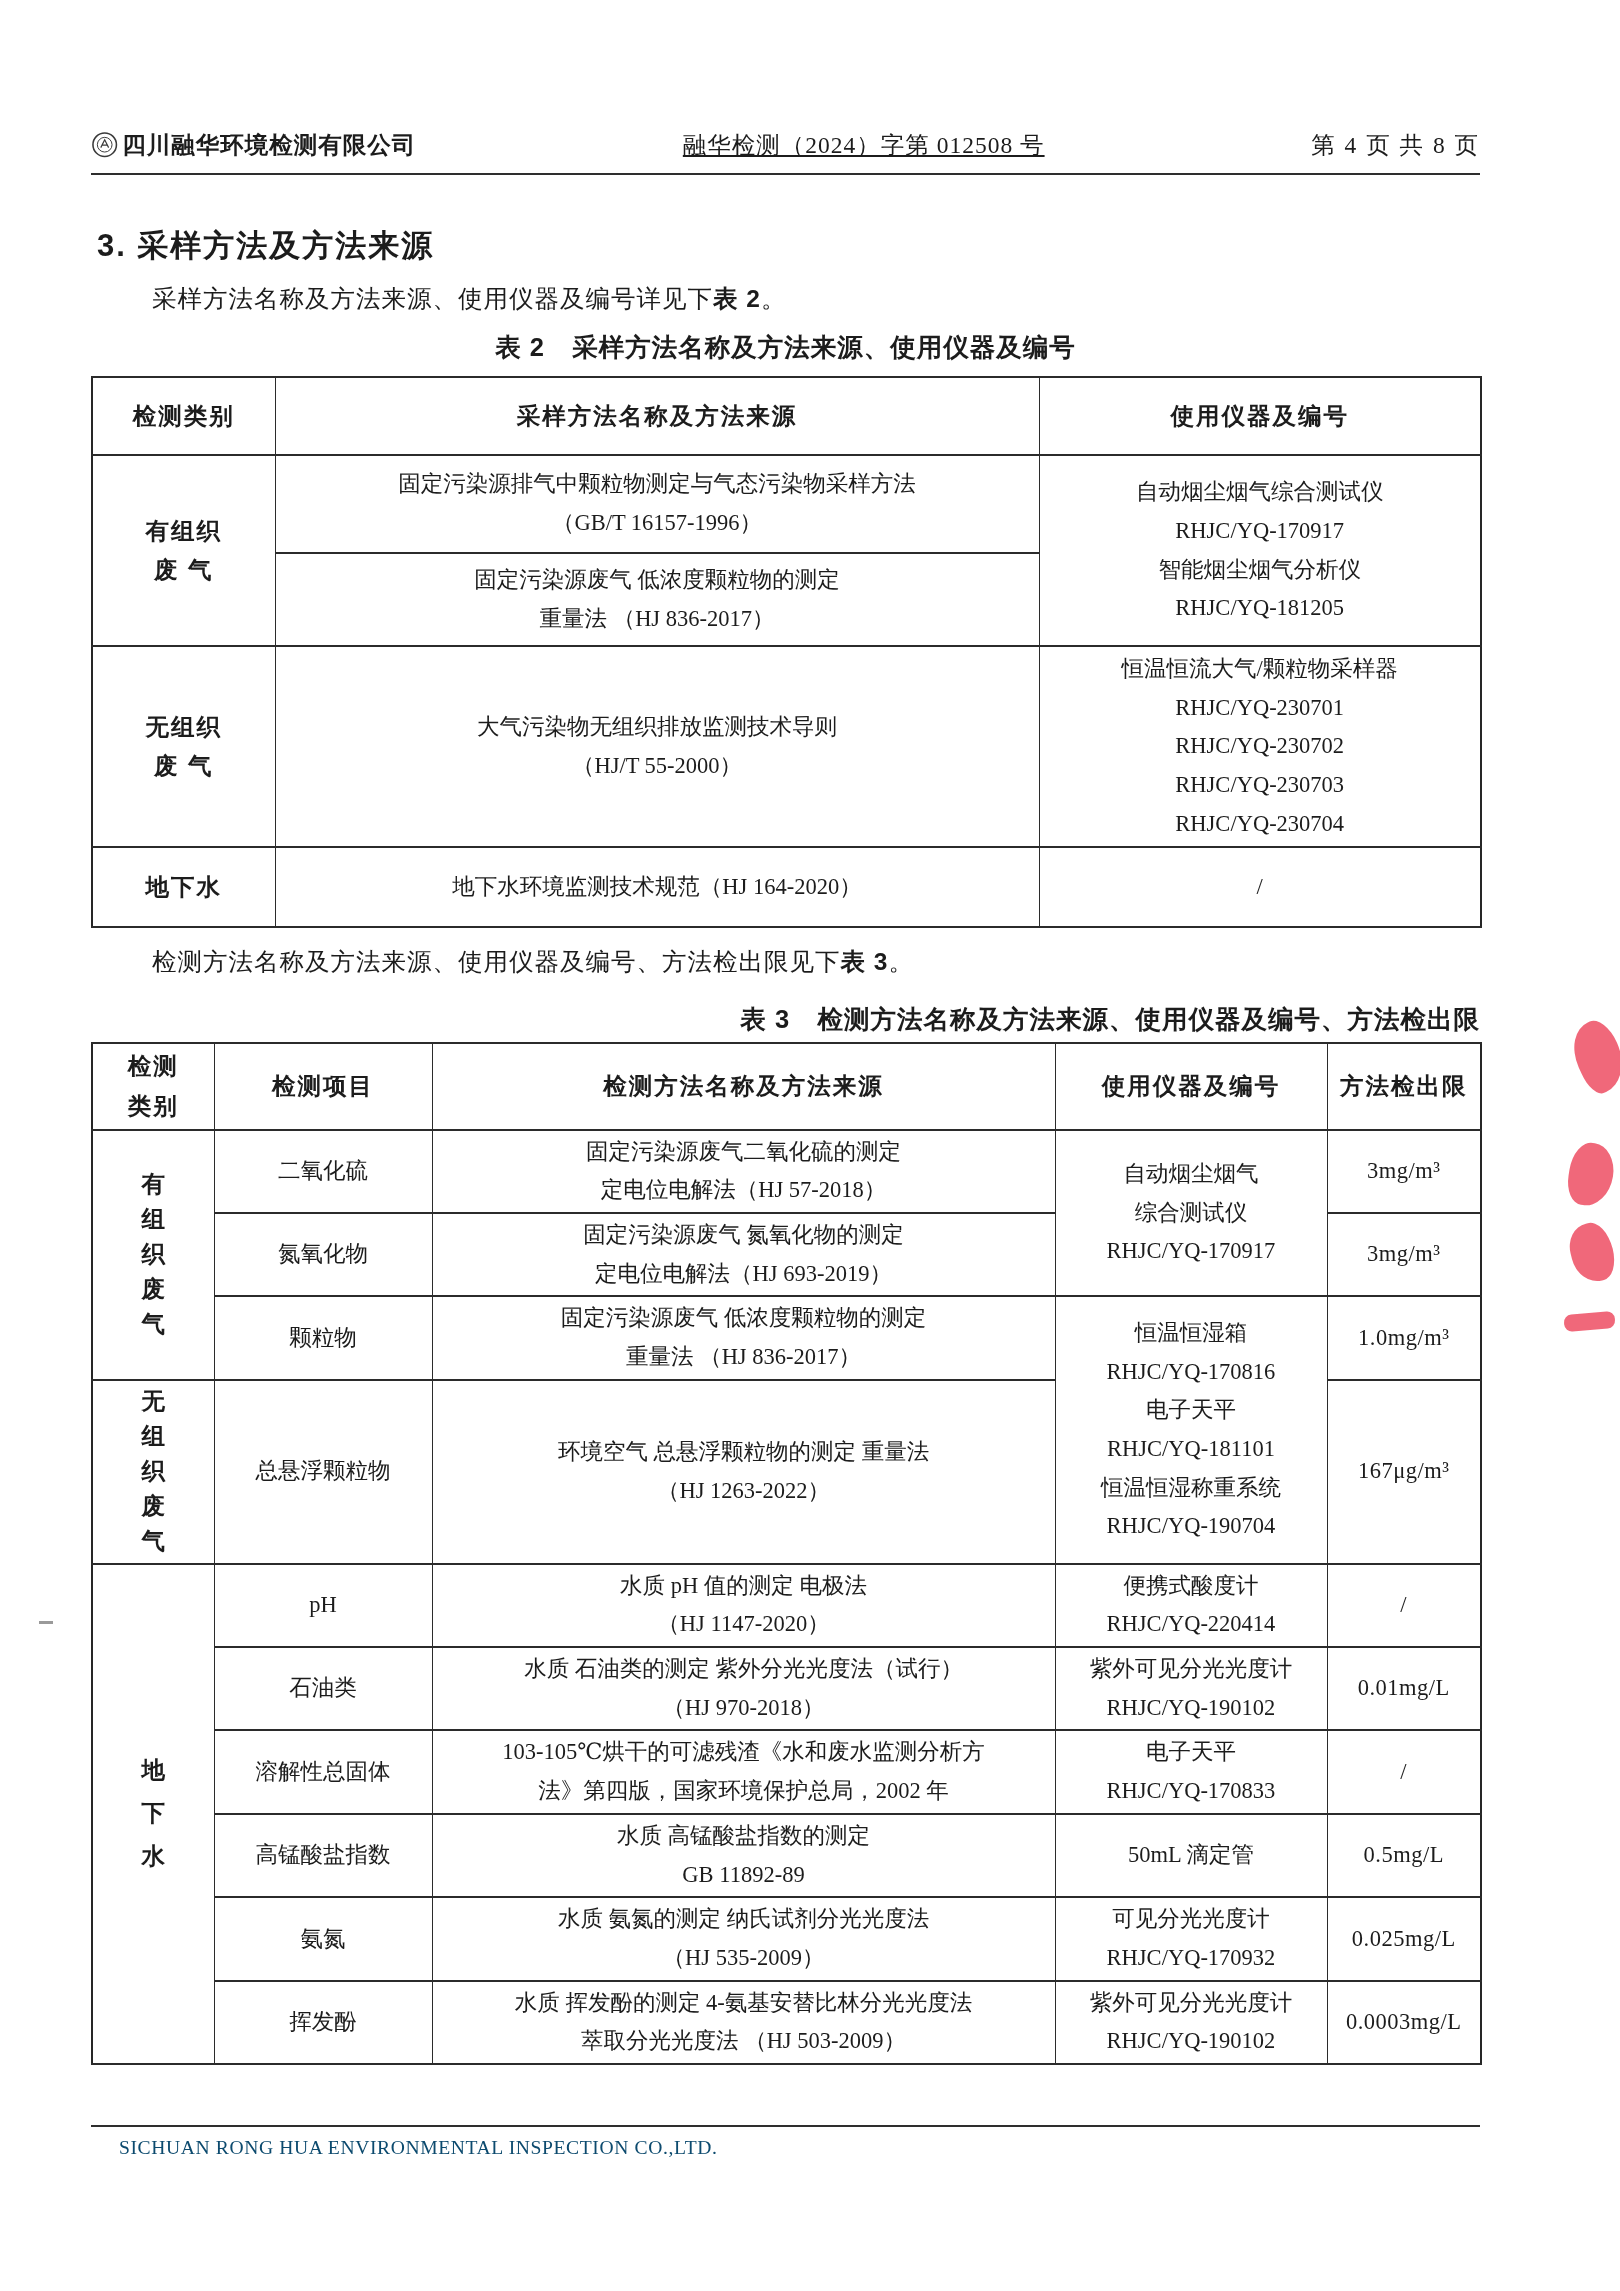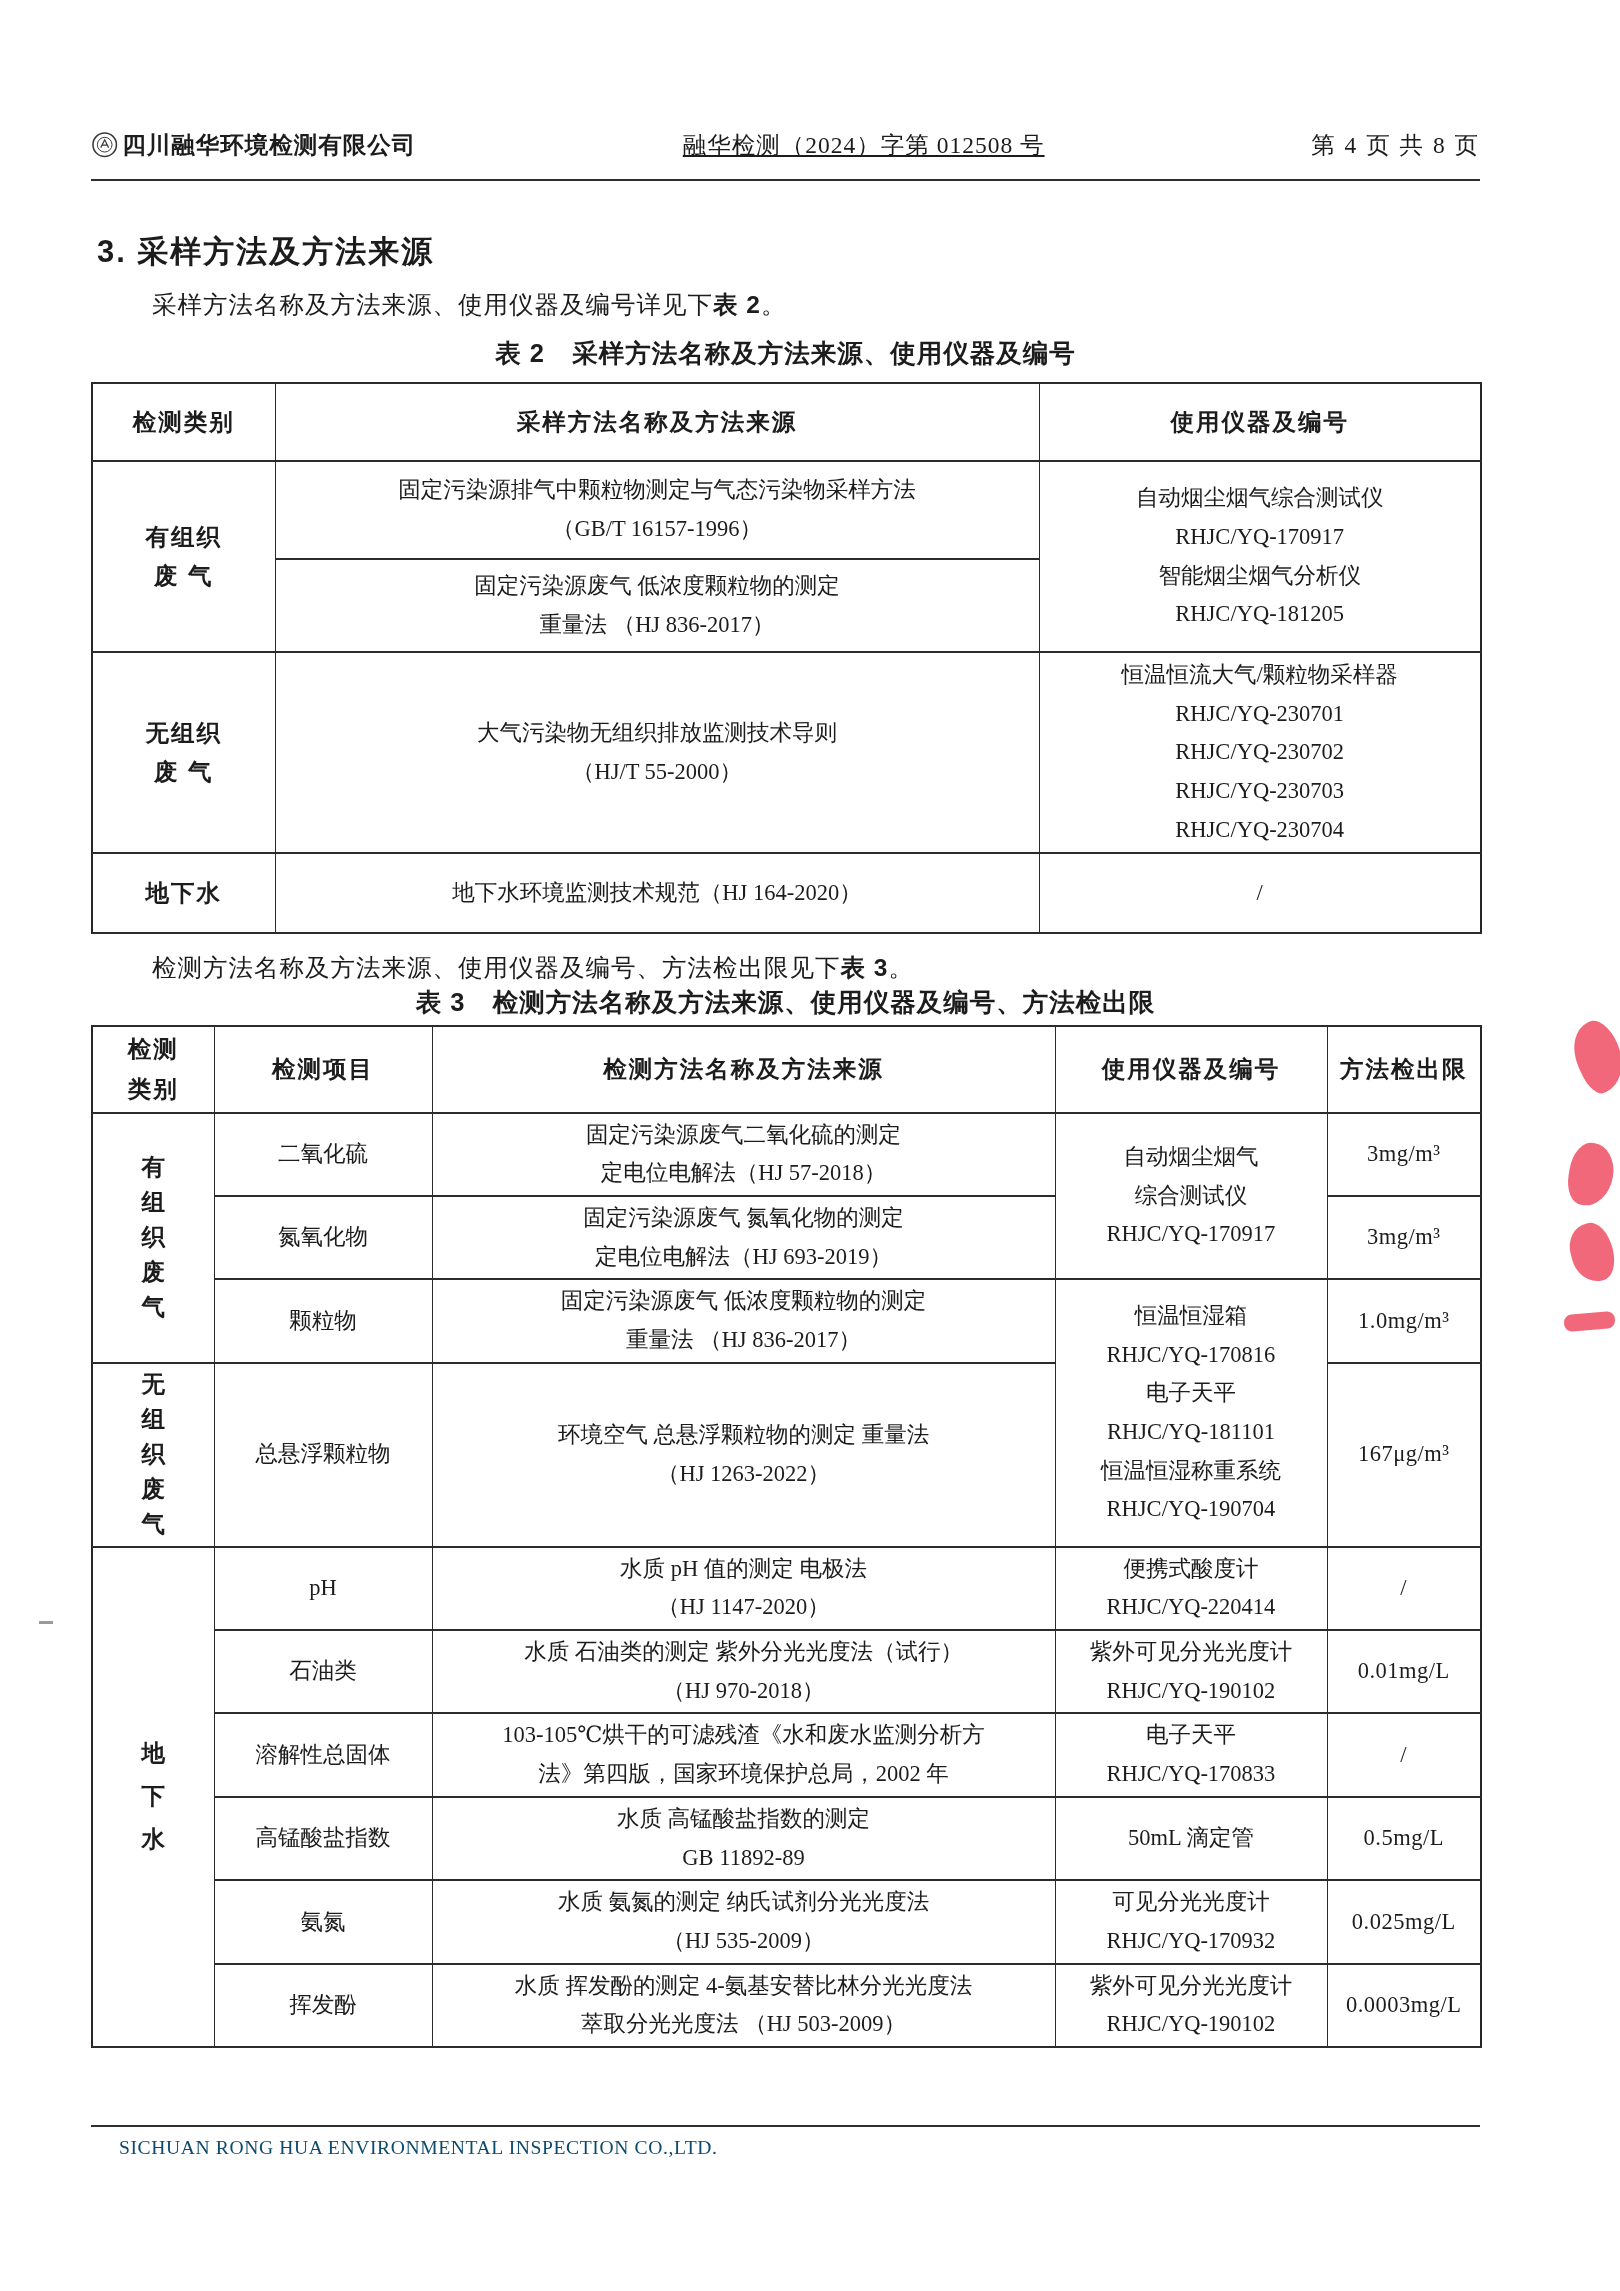--- a/index.html
+++ b/index.html
@@ -6,21 +6,21 @@
   .page {
     position:relative; width:1620px; height:2292px;
     background:#ffffff; overflow:hidden;
     color:#1c1c1c;
     font-family:"Liberation Serif","DejaVu Serif",serif;
   }
   .content { position:absolute; left:91px; top:0; width:1389px; }
 
   
   .hdr {
-    margin-top:129px; padding-bottom:18px;
+    margin-top:129px; padding-bottom:12px;
     border-bottom:2.9px solid #2e2e2e;
     display:flex; align-items:center; justify-content:space-between;
     font-size:23.5px;
     text-align:right;
   }
   .hdr-left { display:flex; align-items:center; gap:3.9px; font-weight:bold;
     font-family:"Liberation Sans","DejaVu Sans",sans-serif; letter-spacing:1px; }
   .logo { width:27.4px; height:27.4px; display:inline-block; }
   .hdr-center { letter-spacing:1px;text-decoration:underline; }
   .hdr-right { letter-spacing:2px; }
@@ -31,21 +31,21 @@
     font-family:"Liberation Sans","DejaVu Sans",sans-serif; letter-spacing:2px;
   }
   h2.sec2 { margin-top:27.4px; }
   .intro { margin:15.7px 0 0 0; font-size:24.5px; line-height:35px; text-indent:61px; letter-spacing:1px; }
   .intro .b { font-weight:bold; font-family:"Liberation Sans","DejaVu Sans",sans-serif; }
   .tbl-title {
     margin-top:15.7px; text-align:center; font-size:25.5px; line-height:33px; font-weight:bold;
     font-family:"Liberation Sans","DejaVu Sans",sans-serif; letter-spacing:1px;
   }
   .tbl-title .lbl { margin-right:27.4px; }
-  .tbl-title2 { margin-top:1px; }
+  .tbl-title2 { margin-top:24px;text-align:right; }
 
   
   table.doc {
     margin-top:11.8px; border-collapse:collapse; table-layout:fixed; width:1389px;
     border:2.9px solid #262626;
   }
   table.t3 { margin-top:5.9px; }
   .doc th, .doc td {
     border:1px solid #2b2b2b; border-top-width:2px; border-bottom-width:2px;
     text-align:center; vertical-align:middle;

